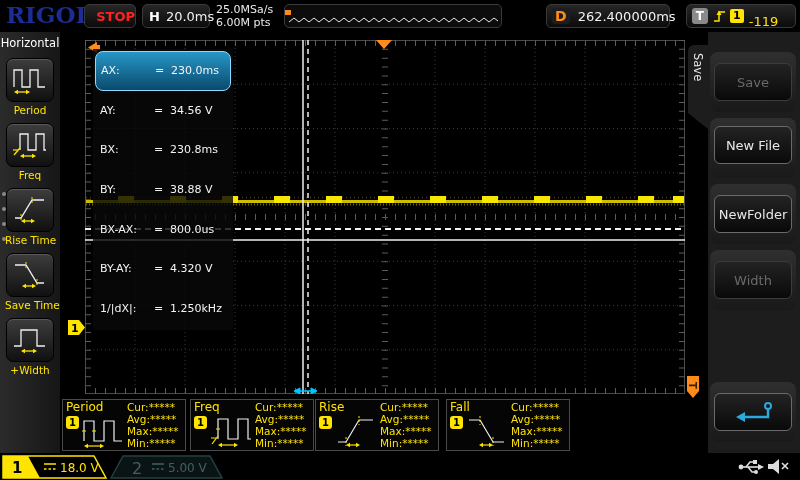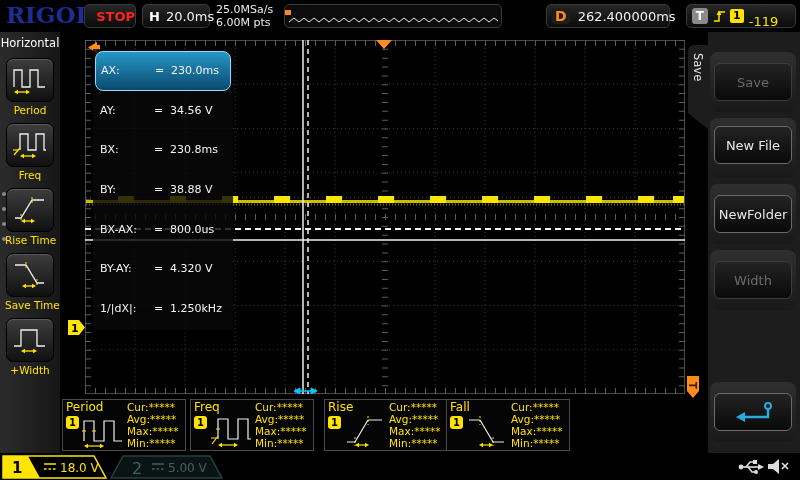--- a/index.html
+++ b/index.html
@@ -375,21 +375,21 @@
       <line x1="6" y1="16" x2="10" y2="16" stroke="#ffe400" stroke-width="1"></line>
     </svg></div>
     <div class="m-stats">
       <div>Cur:*****</div>
       <div>Avg:*****</div>
       <div>Max:*****</div>
       <div>Min:*****</div>
     </div>
   </div>
 
-  <div class="meas" style="left:324px">
+  <div class="meas" style="left:315px">
     <div class="m-title">Rise</div>
     <div class="m-badge">1</div>
     <div class="m-icon"><svg width="42" height="36">
       <polyline points="3,29 11,29 24,7 38,7" fill="none" stroke="#f0f0f0" stroke-width="1.2"></polyline>
       <line x1="24" y1="3" x2="24" y2="12" stroke="#ffe400" stroke-width="1" stroke-dasharray="2 2"></line>
       <line x1="11" y1="24" x2="11" y2="33" stroke="#ffe400" stroke-width="1" stroke-dasharray="2 2"></line>
       <line x1="14" y1="32" x2="22" y2="32" stroke="#ffe400" stroke-width="1.2"></line>
       <polygon points="11,32 15,29.8 15,34.2" fill="#ffe400"></polygon>
           <polygon points="25,32 21,29.8 21,34.2" fill="#ffe400"></polygon>
     </svg></div>

